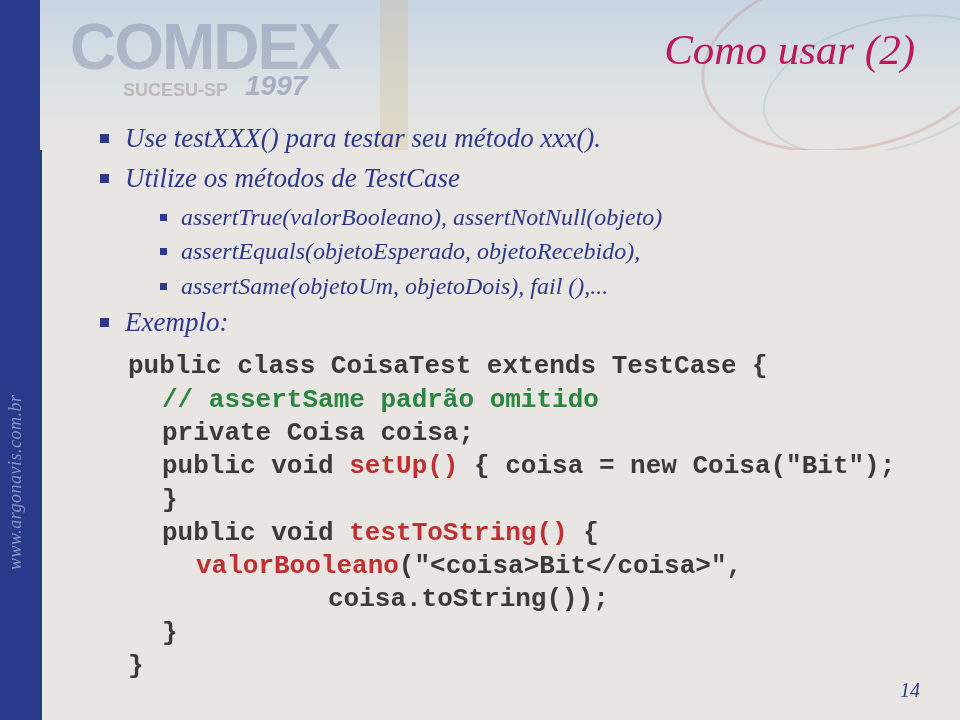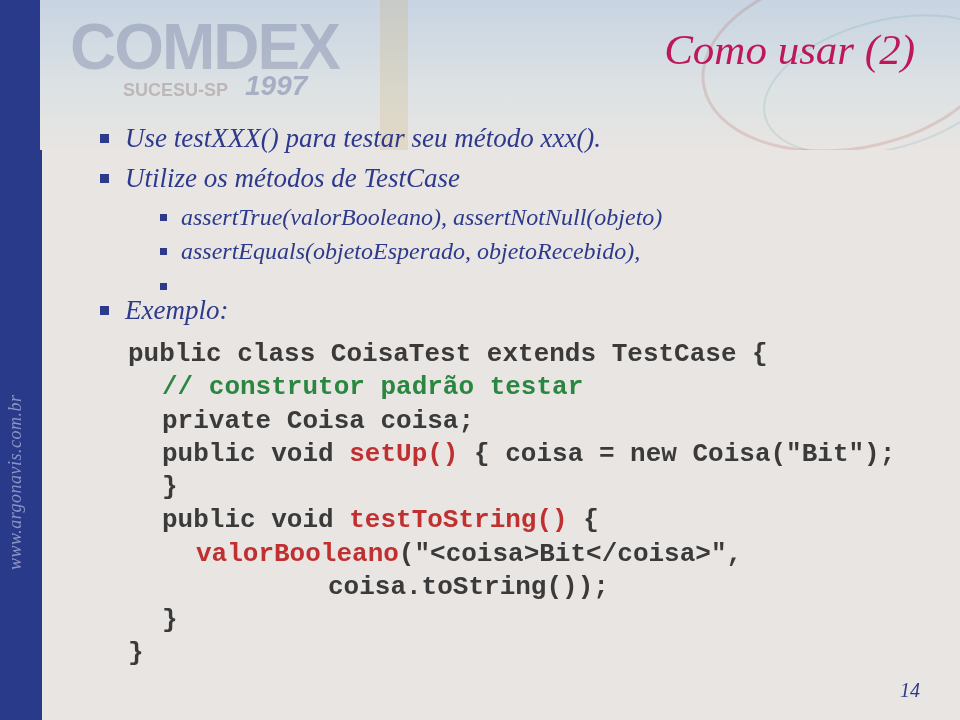--- a/index.html
+++ b/index.html
@@ -174,30 +174,31 @@
     <div class="bullet-line">
       <div class="dot small"></div>
       <div>assertTrue(valorBooleano), assertNotNull(objeto)</div>
     </div>
     <div class="bullet-line">
       <div class="dot small"></div>
       <div>assertEquals(objetoEsperado, objetoRecebido),</div>
     </div>
     <div class="bullet-line">
       <div class="dot small"></div>
+      <div>assertSame(objetoUm, objetoDois), fail (),...</div>
     </div>
   </div>
   <div class="bullet-line">
     <div class="dot"></div>
     <div>Exemplo:</div>
   </div>
 
   <div class="code-block">
     <div class="plain">public class CoisaTest extends TestCase {</div>
-    <div class="indent1 kw-green">// construtor padrão testar</div>
+    <div class="indent1 kw-green">// assertSame padrão omitido</div>
     <div class="indent1 plain">private Coisa coisa;</div>
     <div class="indent1">
       <span class="plain">public void </span><span class="kw-red">setUp()</span><span class="plain"> { coisa = new Coisa("Bit"); }</span>
     </div>
     <div class="indent1">
       <span class="plain">public void </span><span class="kw-red">testToString()</span><span class="plain"> {</span>
     </div>
     <div class="indent2">
       <span class="kw-red">valorBooleano</span><span class="plain">("&lt;coisa&gt;Bit&lt;/coisa&gt;",</span>
     </div>

